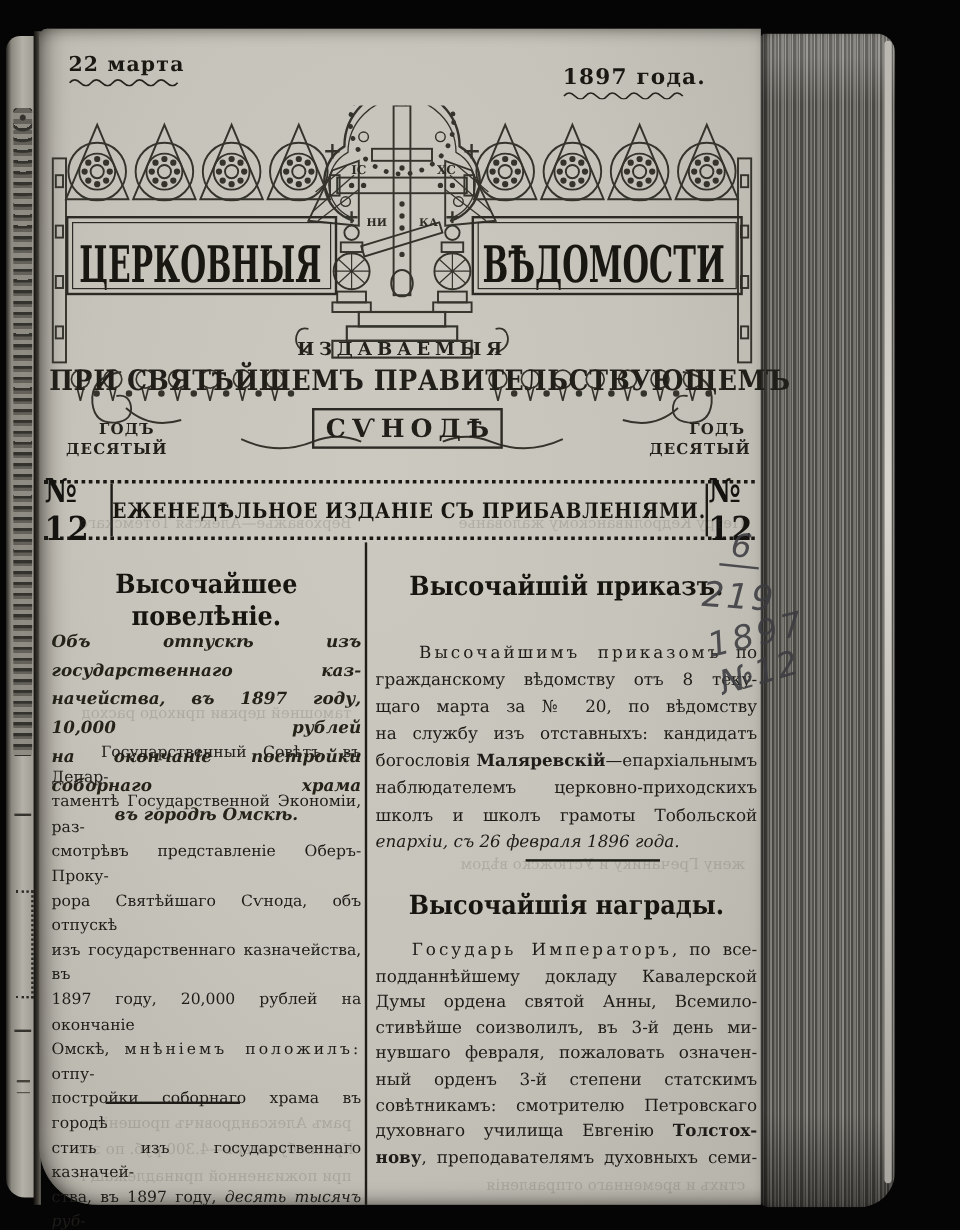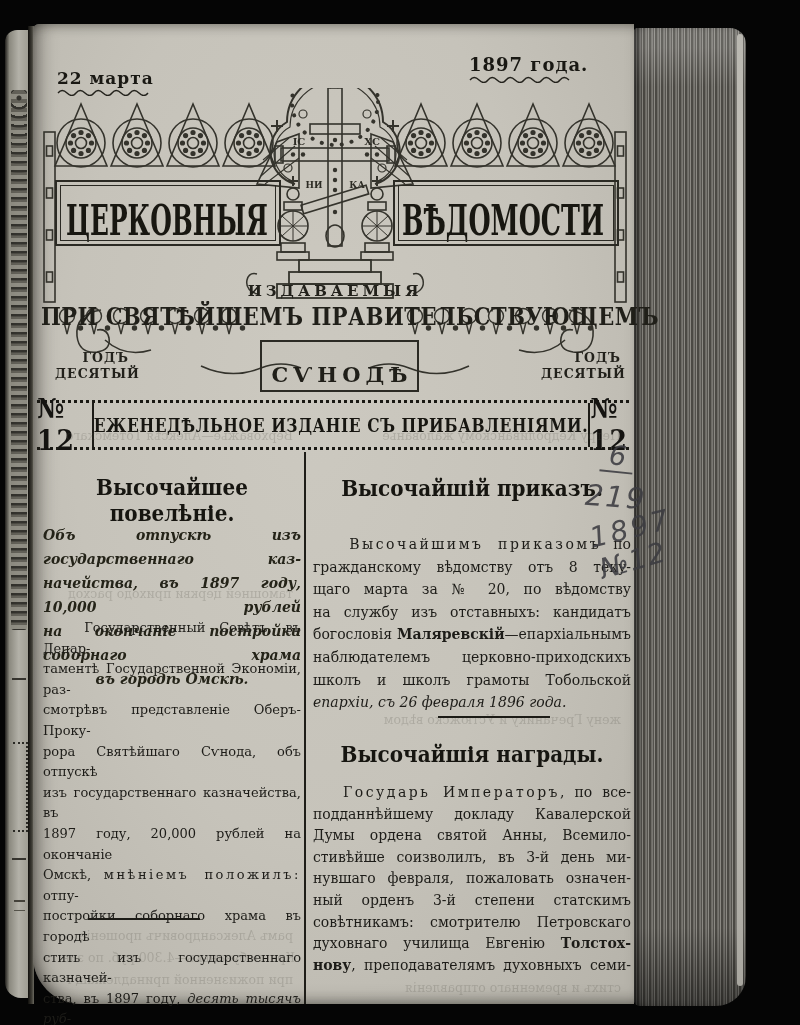--- a/index.html
+++ b/index.html
@@ -31,37 +31,37 @@
     background:
       linear-gradient(180deg,rgba(255,255,255,.14) 0 2%,rgba(0,0,0,0) 6% 92%,rgba(0,0,0,.4) 100%),
       repeating-linear-gradient(90deg,#797772 0 1px,#54524d 1px 2px,#8b8983 2px 3px,#4b4944 3px 5px,#6e6c66 5px 6px);
     border-radius:4px 16px 30px 6px;
     box-shadow:inset 8px 0 10px -6px rgba(0,0,0,.8);}
   .fore-edge-highlight{position:absolute;right:3px;top:6px;width:6px;height:952px;
     background:linear-gradient(180deg,#b9b7b0,#d6d4cc 40%,#a9a7a0);border-radius:4px;}
 
   
   .date{position:absolute;font-weight:bold;font-size:17px;letter-spacing:1px;color:#191813;}
-  .date-left{left:24px;top:44px;}
+  .date-left{left:24px;top:20px;}
   .date-right{left:436px;top:30px;font-size:18px;}
   .wavy{display:block;margin-top:1px;}
 
   
   .masthead{position:absolute;left:8px;top:64px;width:588px;height:314px;}
   .mast-svg{position:absolute;left:0;top:0;}
   .title-box{position:absolute;top:92px;height:62px;border:2px solid #2b2a24;
     outline:1px solid #2b2a24;outline-offset:-6px;display:flex;align-items:center;justify-content:center;}
   .title-box-left{left:14px;width:222px;}
   .title-box-right{left:352px;width:222px;}
   .sub1{position:absolute;left:0;top:194px;width:100%;text-align:center;font-weight:bold;
     font-size:15px;letter-spacing:4px;color:#22211b;}
   .sub2{position:absolute;left:0;top:216px;width:100%;text-align:center;font-weight:bold;
     font-size:21px;letter-spacing:.5px;transform:scaleY(1.12);color:#201f19;white-space:nowrap;}
   .sub3{position:absolute;left:219px;top:252px;width:150px;text-align:center;font-weight:bold;
-    font-size:21px;letter-spacing:5px;color:#201f19;border:2px solid #2b2a24;padding:20px 0 3px 5px;
+    font-size:21px;letter-spacing:5px;color:#201f19;border:2px solid #2b2a24;padding:2px 0 3px 5px;
     background:rgba(0,0,0,0.02);}
   .year-label{position:absolute;top:262px;text-align:right;font-weight:bold;font-size:12.5px;
     line-height:16px;color:#22211b;letter-spacing:1px;}
   .year-left{left:14px;width:74px;}
   .year-right{left:500px;width:80px;}
 
   
   .issue-band{position:absolute;left:4px;top:376px;width:592px;height:44px;
     border-top:3px dotted #191813;border-bottom:3px dotted #191813;display:flex;align-items:stretch;}
   .issue-cell{display:flex;align-items:center;justify-content:center;}

